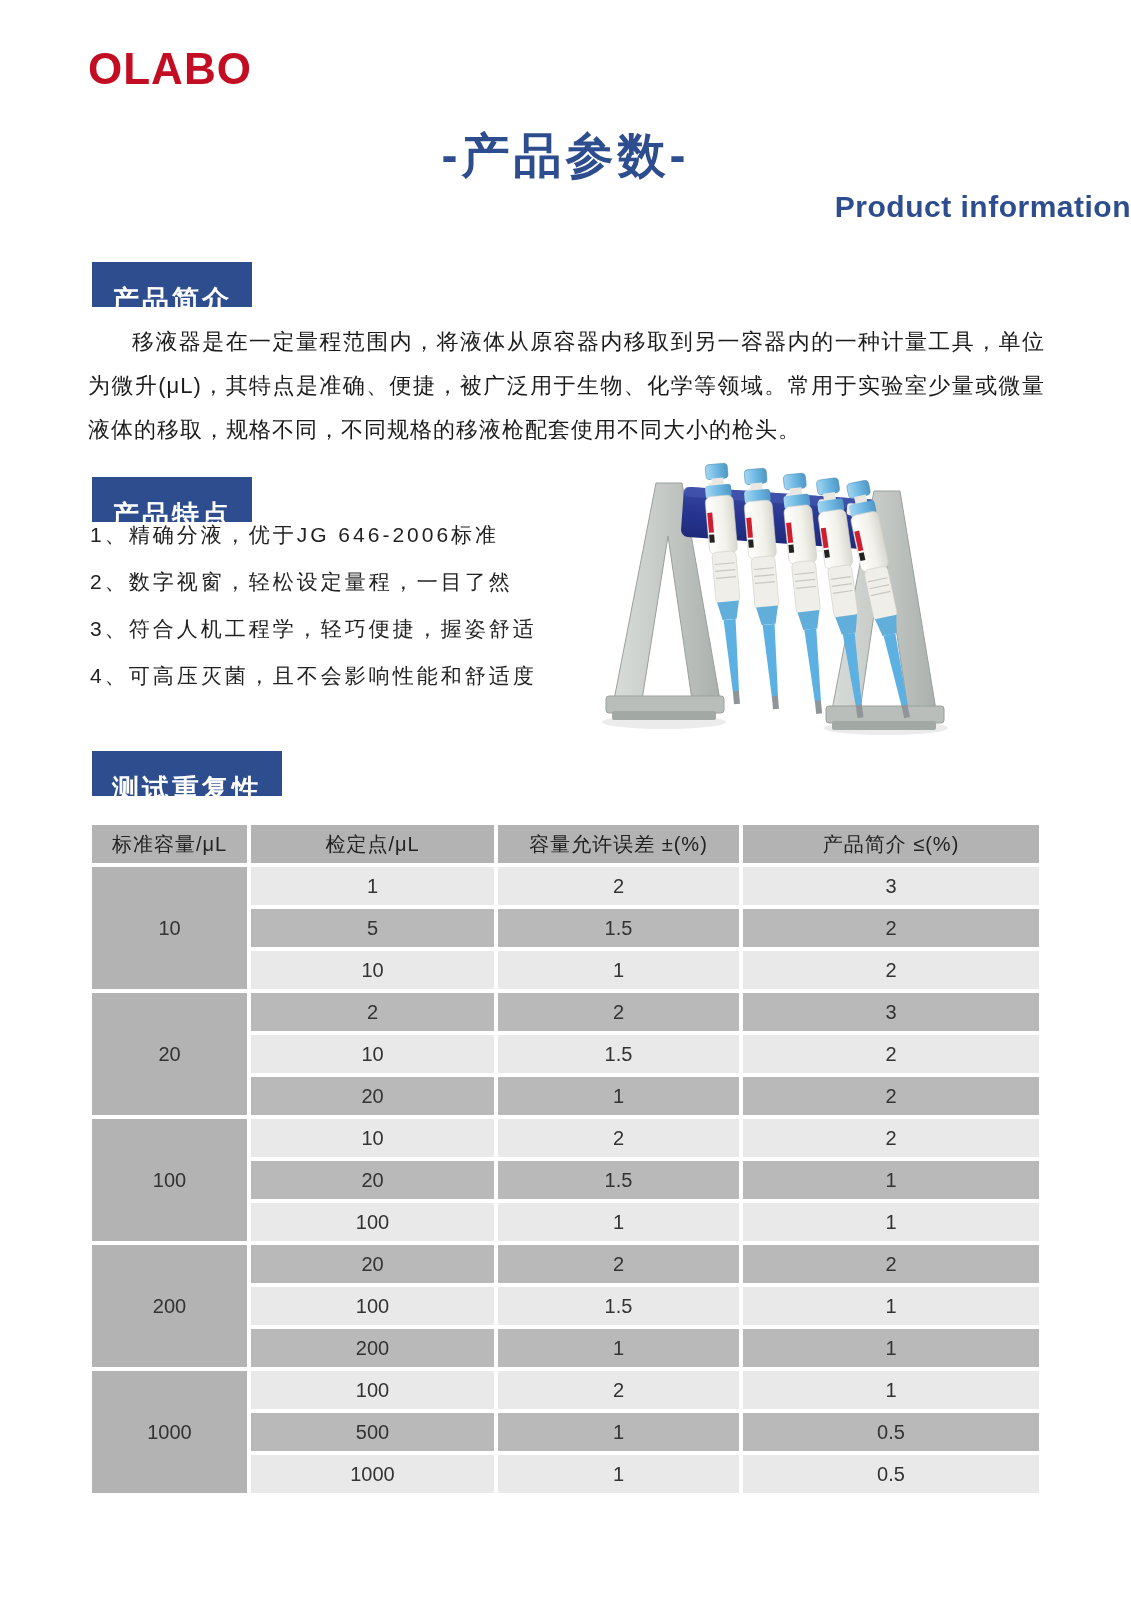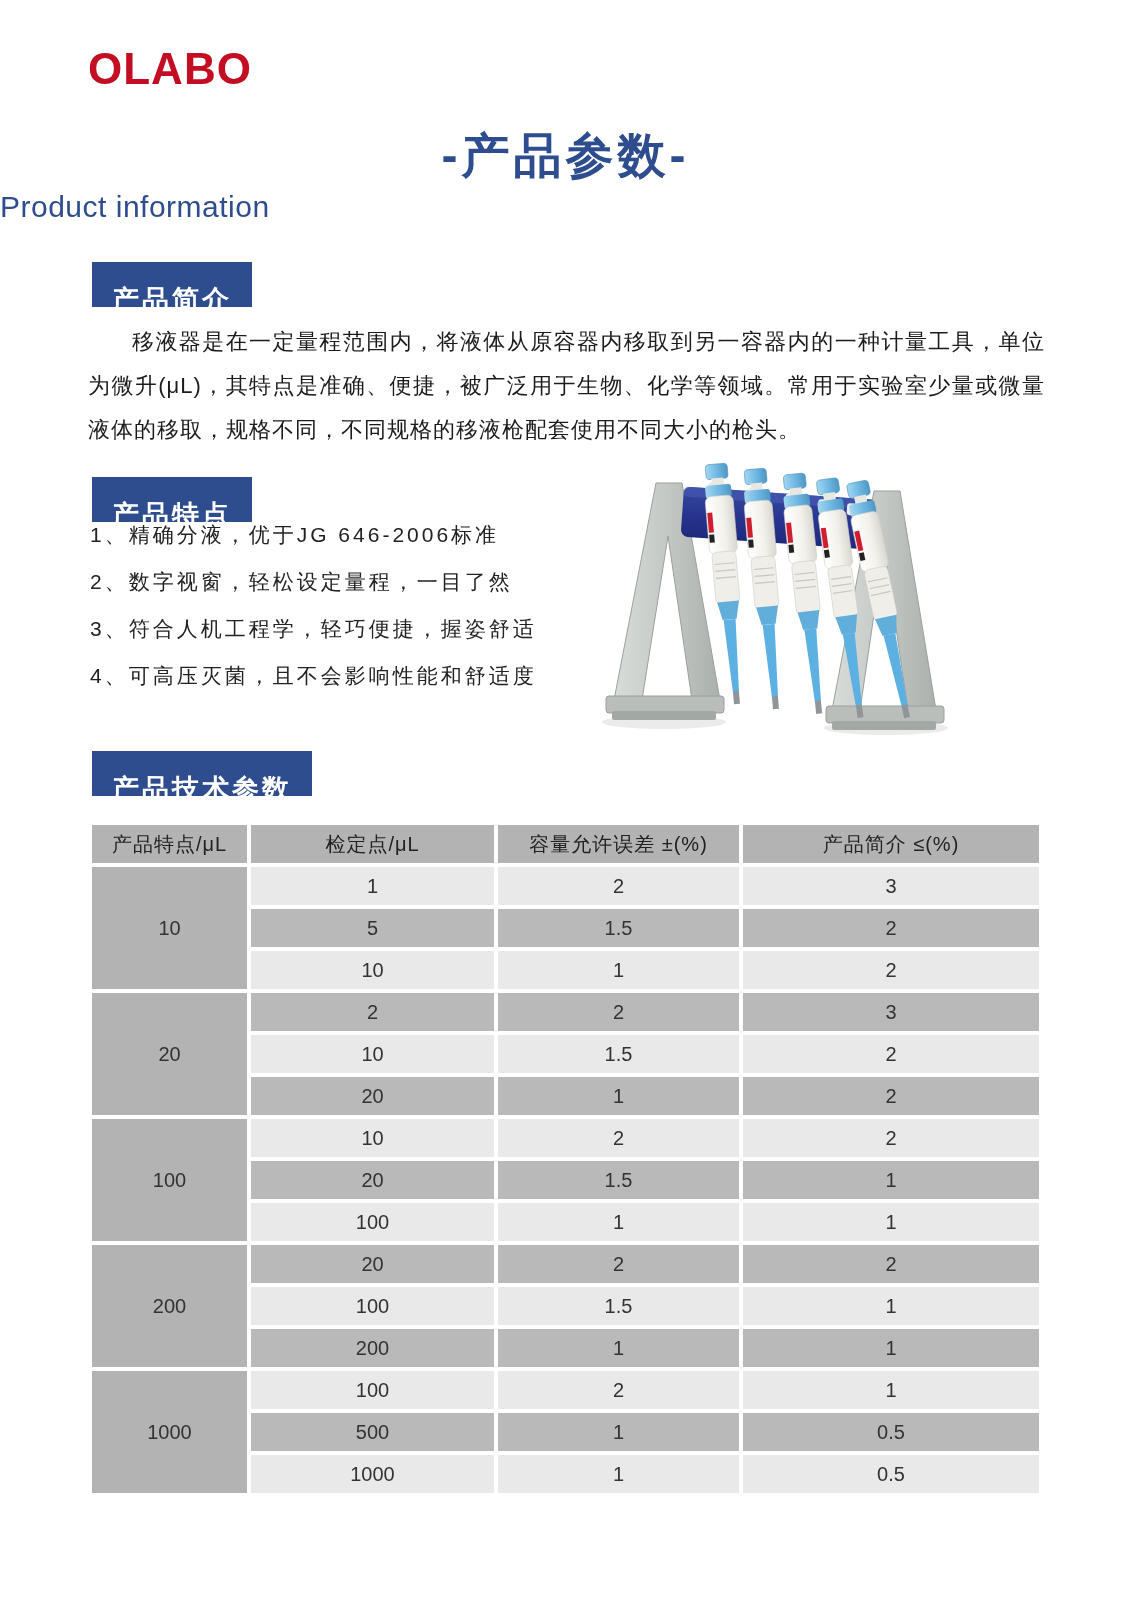--- a/index.html
+++ b/index.html
@@ -26,21 +26,21 @@
     font-size:44px;font-weight:800;letter-spacing:1px;
     color:var(--logo-red);
   }
   .title-cn{
     position:absolute;left:0;top:124px;width:100%;
     text-align:center;font-size:48px;font-weight:700;
     letter-spacing:4px;color:var(--accent);
   }
   .title-en{
     position:absolute;left:0;top:190px;width:100%;
-    text-align:left;font-size:30px;font-weight:400;
+    text-align:right;font-size:30px;font-weight:700;
     letter-spacing:0.5px;color:var(--accent);
   }
   .section-label{
     position:absolute;
     background:var(--accent);color:#ffffff;
     height:45px;line-height:45px;
     padding:16px 20px;
     font-size:27px;font-weight:700;letter-spacing:3px;
     white-space:nowrap;
   }
@@ -214,32 +214,32 @@
           <rect x="-12" y="88" width="24" height="52" rx="5" fill="#efeee8" stroke="#cfcdc5" stroke-width="0.6"></rect>
           <path d="M-10,100 h20 M-10,107 h20 M-10,114 h20" stroke="#c9c7bf" stroke-width="1.2" fill="none"></path>
           <path d="M-11,138 L11,138 L7,156 L-7,156 Z" fill="#62aedb"></path>
           <path d="M-6,156 L6,156 L3,230 L-3,230 Z" fill="#5cb0e2"></path>
           <rect x="-3" y="228" width="6" height="13" fill="#90959a"></rect>
         </g>
       </g>
     </svg>
   </div>
 
-  <div class="section-label label-specs">产品技术参数</div>
+  <div class="section-label label-specs">测试重复性</div>
 
   <table class="specs">
     <colgroup>
       <col style="width:155px">
         <col style="width:243px">
         <col style="width:241px">
         <col style="width:296px">
     </colgroup>
     <thead>
       <tr>
-        <th>产品特点/μL</th>
+        <th>标准容量/μL</th>
         <th>检定点/μL</th>
         <th>容量允许误差 ±(%)</th>
         <th>产品简介 ≤(%)</th>
       </tr>
     </thead>
     <tbody id="specs-tbody">
         <tr>
           <td rowspan="3" class="cap">10</td>
           <td class="light">1</td>
           <td class="light">2</td>

